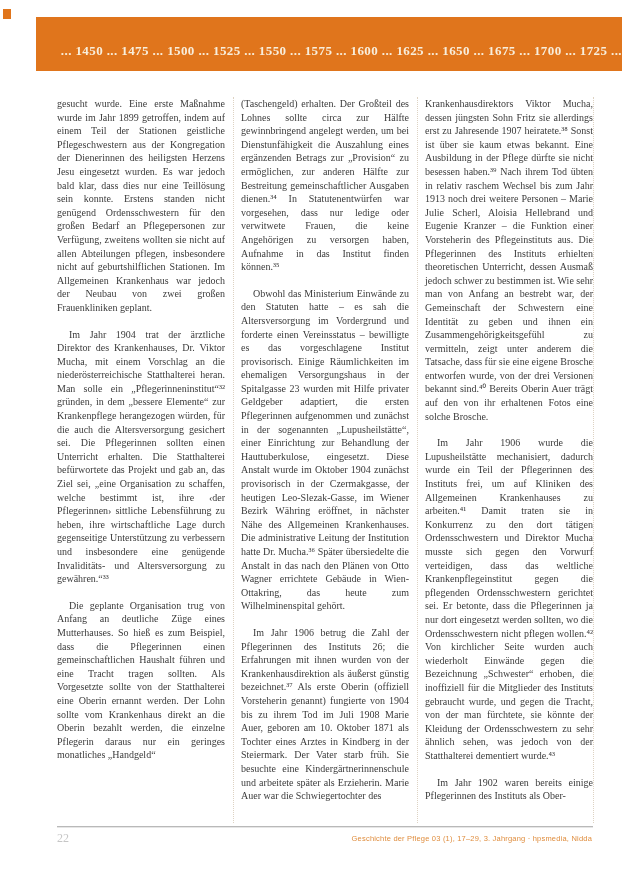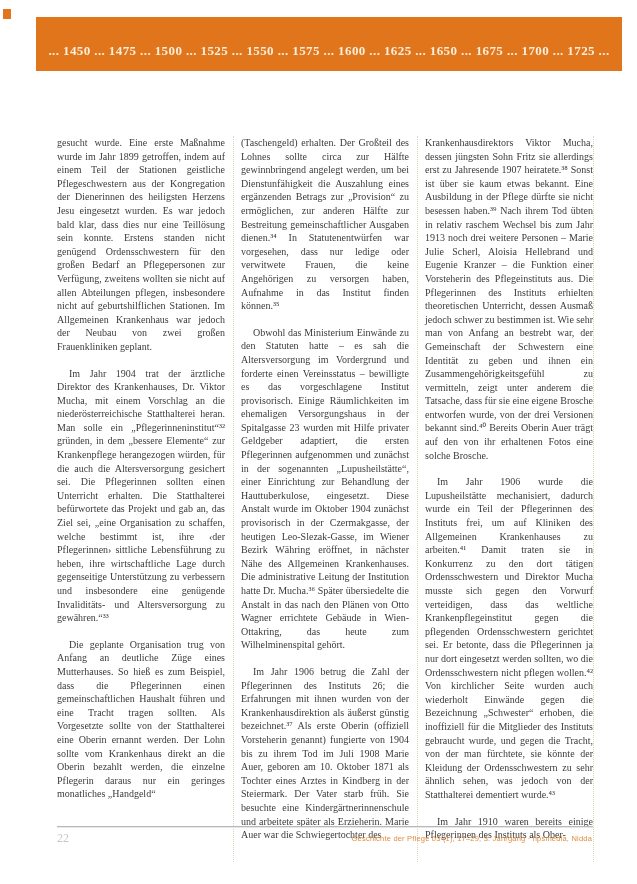--- a/index.html
+++ b/index.html
@@ -16,21 +16,21 @@
     position: absolute; left: 3px; top: 9px;
     width: 8px; height: 10px;
     background: #e0751c;
   }
 
   
   .timeline-band {
     position: absolute; left: 36px; top: 17px;
     width: 586px; height: 54px;
     background: #e0751c;
-    display: flex; align-items: center; justify-content: center;
+    display: flex; align-items: center; justify-content: flex-end;
     box-sizing: border-box;
     padding-top: 14px;
   }
   .timeline-text {
     color: #f8eedc;
     font-weight: bold;
     font-size: 13px;
     letter-spacing: 0.4px;
     white-space: nowrap;
   }
@@ -43,21 +43,21 @@
   }
   .col {
     width: 173px; height: 726px;
     overflow: hidden;
     color: #3b3b3b;
     font-size: 10px;
     line-height: 13.6px;
     text-align: justify;
   }
   .col + .col { margin-left: 8px; padding-left: 7px; border-left: 1px dotted #ddd2c2; }
-  .columns { border-right: 1px dotted #ddd2c2; margin-top: 39px; }
+  .columns { border-right: 1px dotted #ddd2c2; }
 
   .col p { margin: 0 0 13px 0; text-indent: 12px; }
   .col p.cont { text-indent: 0; }
   .col h3 {
     margin: 14px 0 7px 0;
     color: #e07a20;
     font-size: 12px;
     line-height: 15px;
     font-weight: bold;
     text-align: left;
@@ -103,20 +103,20 @@
 
   <section class="col">
     <p class="cont">(Taschengeld) erhalten. Der Großteil des Lohnes sollte circa zur Hälfte gewinnbringend angelegt werden, um bei Dienstunfähigkeit die Auszahlung eines ergänzenden Betrags zur „Provision“ zu ermöglichen, zur anderen Hälfte zur Bestreitung gemeinschaftlicher Ausgaben dienen.³⁴ In Statutenentwürfen war vorgesehen, dass nur ledige oder verwitwete Frauen, die keine Angehörigen zu versorgen haben, Aufnahme in das Institut finden können.³⁵</p>
     <p>Obwohl das Ministerium Einwände zu den Statuten hatte – es sah die Altersversorgung im Vordergrund und forderte einen Vereinsstatus – bewilligte es das vorgeschlagene Institut provisorisch. Einige Räumlichkeiten im ehemaligen Versorgungshaus in der Spitalgasse 23 wurden mit Hilfe privater Geldgeber adaptiert, die ersten Pflegerinnen aufgenommen und zunächst in der sogenannten „Lupusheilstätte“, einer Einrichtung zur Behandlung der Hauttuberkulose, eingesetzt. Diese Anstalt wurde im Oktober 1904 zunächst provisorisch in der Czermakgasse, der heutigen Leo-Slezak-Gasse, im Wiener Bezirk Währing eröffnet, in nächster Nähe des Allgemeinen Krankenhauses. Die administrative Leitung der Institution hatte Dr. Mucha.³⁶ Später übersiedelte die Anstalt in das nach den Plänen von Otto Wagner errichtete Gebäude in Wien-Ottakring, das heute zum Wilhelminenspital gehört.</p>
     <p>Im Jahr 1906 betrug die Zahl der Pflegerinnen des Instituts 26; die Erfahrungen mit ihnen wurden von der Krankenhausdirektion als äußerst günstig bezeichnet.³⁷ Als erste Oberin (offiziell Vorsteherin genannt) fungierte von 1904 bis zu ihrem Tod im Juli 1908 Marie Auer, geboren am 10. Oktober 1871 als Tochter eines Arztes in Kindberg in der Steiermark. Der Vater starb früh. Sie besuchte eine Kindergärtnerinnenschule und arbeitete später als Erzieherin. Marie Auer war die Schwiegertochter des</p>
   </section>
 
   <section class="col">
     <p class="cont">Krankenhausdirektors Viktor Mucha, dessen jüngsten Sohn Fritz sie allerdings erst zu Jahresende 1907 heiratete.³⁸ Sonst ist über sie kaum etwas bekannt. Eine Ausbildung in der Pflege dürfte sie nicht besessen haben.³⁹ Nach ihrem Tod übten in relativ raschem Wechsel bis zum Jahr 1913 noch drei weitere Personen – Marie Julie Scherl, Aloisia Hellebrand und Eugenie Kranzer – die Funktion einer Vorsteherin des Pflegeinstituts aus. Die Pflegerinnen des Instituts erhielten theoretischen Unterricht, dessen Ausmaß jedoch schwer zu bestimmen ist. Wie sehr man von Anfang an bestrebt war, der Gemeinschaft der Schwestern eine Identität zu geben und ihnen ein Zusammengehörigkeitsgefühl zu vermitteln, zeigt unter anderem die Tatsache, dass für sie eine eigene Brosche entworfen wurde, von der drei Versionen bekannt sind.⁴⁰ Bereits Oberin Auer trägt auf den von ihr erhaltenen Fotos eine solche Brosche.</p>
     <p>Im Jahr 1906 wurde die Lupusheilstätte mechanisiert, dadurch wurde ein Teil der Pflegerinnen des Instituts frei, um auf Kliniken des Allgemeinen Krankenhauses zu arbeiten.⁴¹ Damit traten sie in Konkurrenz zu den dort tätigen Ordensschwestern und Direktor Mucha musste sich gegen den Vorwurf verteidigen, dass das weltliche Krankenpflegeinstitut gegen die pflegenden Ordensschwestern gerichtet sei. Er betonte, dass die Pflegerinnen ja nur dort eingesetzt werden sollten, wo die Ordensschwestern nicht pflegen wollen.⁴² Von kirchlicher Seite wurden auch wiederholt Einwände gegen die Bezeichnung „Schwester“ erhoben, die inoffiziell für die Mitglieder des Instituts gebraucht wurde, und gegen die Tracht, von der man fürchtete, sie könnte der Kleidung der Ordensschwestern zu sehr ähnlich sehen, was jedoch von der Statthalterei dementiert wurde.⁴³</p>
-    <p>Im Jahr 1910 waren bereits einige Pflegerinnen des Instituts als Ober-</p>
+    <p>Im Jahr 1902 waren bereits einige Pflegerinnen des Instituts als Ober-</p>
   </section>
 
 </main>
 
 <div class="footer-rule"></div>
 <span class="page-number">22</span>
 <span class="footer-citation">Geschichte der Pflege 03 (1), 17–29, 3. Jahrgang · hpsmedia, Nidda</span>
 
 </body></html>

